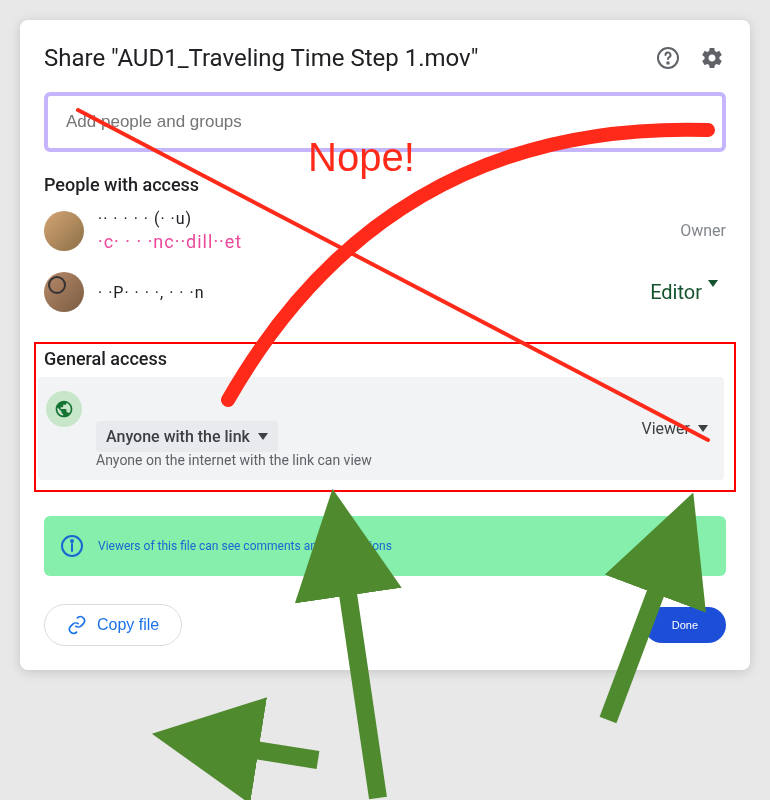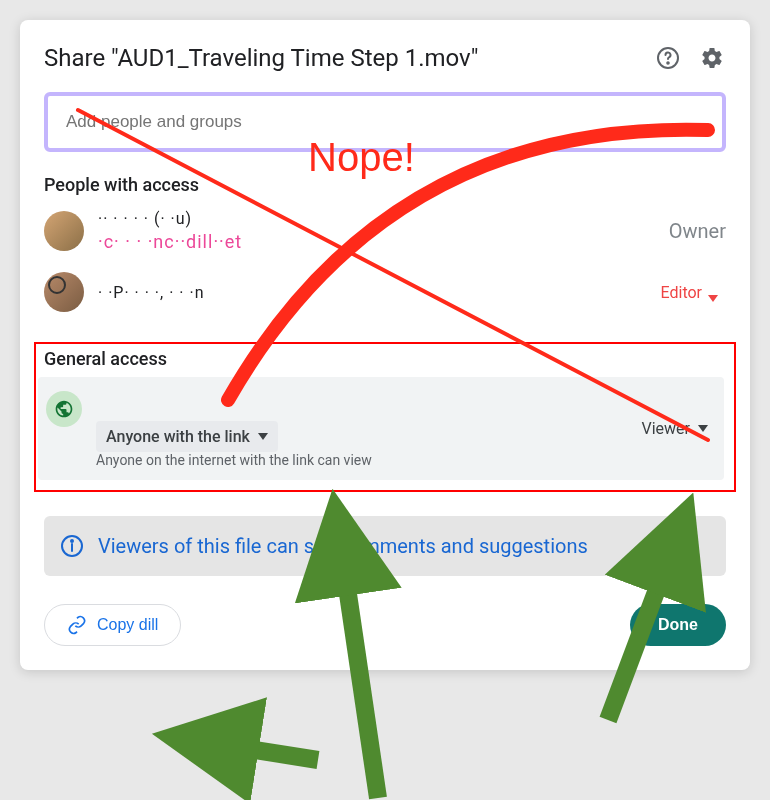--- a/index.html
+++ b/index.html
@@ -106,29 +106,29 @@
       font-size: 16px;
       color: #202124;
       letter-spacing: 1px;
     }
     .person-email {
       font-size: 18px;
       color: #ec4899;
       letter-spacing: 1px;
     }
     .role-label {
+      font-size: 16px;
+      color: #80868b;
+    }
+    .role-dropdown {
+      display: flex;
+      align-items: flex-start;
+      gap: 6px;
       font-size: 20px;
-      color: #80868b;
-    }
-    .role-dropdown {
-      display: flex;
-      align-items: flex-end;
-      gap: 6px;
-      font-size: 16px;
-      color: #ef4444;
+      color: #14532d;
       cursor: pointer;
       padding: 6px 8px;
     }
     .general-access-section {
       margin-top: 20px;
       border: 2px solid #ff0000;
       padding: 4px 16px 10px 8px;
       margin-left: -10px;
       margin-right: -10px;
     }
@@ -180,26 +180,26 @@
       font-size: 16px;
       color: #3c4043;
       cursor: pointer;
       padding: 6px 8px;
       align-self: center;
     }
     .info-banner {
       display: flex;
       align-items: center;
       gap: 14px;
-      background: #e5e5e5;
+      background: #86efac;
       border-radius: 6px;
       padding: 18px 16px;
       margin-top: 24px;
       color: #1967d2;
-      font-size: 20px;
+      font-size: 12px;
     }
     .info-icon {
       width: 24px;
       height: 24px;
       flex-shrink: 0;
     }
     .dialog-footer {
       display: flex;
       justify-content: space-between;
       align-items: center;
@@ -212,27 +212,27 @@
       border: 1px solid #dadce0;
       border-radius: 24px;
       padding: 10px 22px;
       font-size: 16px;
       font-weight: 500;
       color: #1a73e8;
       background: #fff;
       cursor: pointer;
     }
     .done-btn {
-      background: #0f766e;
+      background: #1d4ed8;
       color: #fff;
       border: none;
       border-radius: 24px;
       padding: 12px 28px;
-      font-size: 16px;
-      font-weight: 700;
+      font-size: 11px;
+      font-weight: 400;
       cursor: pointer;
     }
     .annotations {
       position: absolute;
       top: 0;
       left: 8px;
       width: 770px;
       height: 744px;
       pointer-events: none;
       z-index: 100;
@@ -333,21 +333,21 @@
     </div>
     <span>Viewers of this file can see comments and suggestions</span>
   </div>
 
   <div class="dialog-footer">
     <button class="copy-link-btn">
       <svg width="20" height="20" viewBox="0 0 24 24" fill="none" stroke="#1a73e8" stroke-width="2">
         <path d="M10 13a5 5 0 0 0 7 0l3-3a5 5 0 0 0-7-7l-1 1"></path>
         <path d="M14 11a5 5 0 0 0-7 0l-3 3a5 5 0 0 0 7 7l1-1"></path>
       </svg>
-      <span>Copy dill</span>
+      <span>Copy file</span>
     </button>
     <button class="done-btn">Done</button>
   </div>
 </div>
 
 <div class="annotations">
   <svg width="770" height="800">
 
     <path d="M 70 110 L 700 440" stroke="#ff2a1a" stroke-width="4" fill="none" stroke-linecap="round"></path>
     <path d="M 220 400 Q 380 120 700 130" stroke="#ff2a1a" stroke-width="14" fill="none" stroke-linecap="round"></path>

